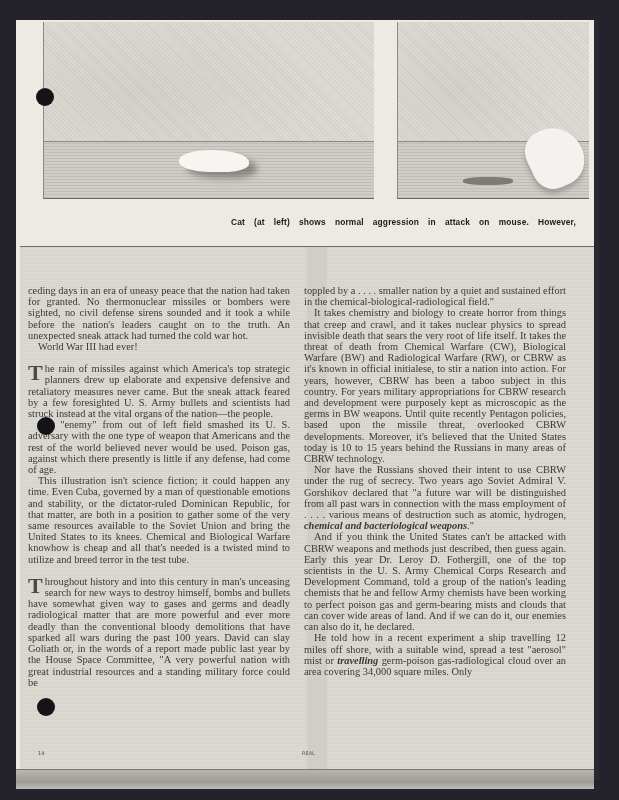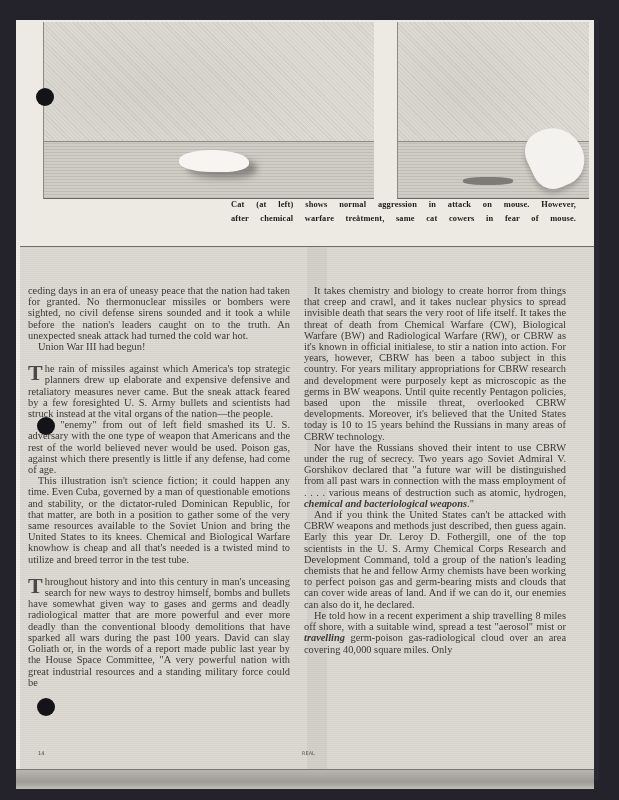--- a/index.html
+++ b/index.html
@@ -78,23 +78,23 @@
       left: 65px;
       top: 155px;
       width: 50px;
       height: 8px;
       background: #7d7b76;
       border-radius: 40%;
     }
     .caption {
       position: absolute;
       left: 215px;
-      top: 178px;
+      top: 196px;
       width: 345px;
-      font-family: Liberation Serif, serif;
+      font-family: Liberation Sans, sans-serif;
       font-weight: bold;
       font-size: 8.4px;
       line-height: 13.5px;
       color: #1d1c1a;
       text-align: justify;
       letter-spacing: 0.15px;
     }
     .caption span { display: block; text-align: justify; text-align-last: justify; }
     .text-area {
       position: absolute;
@@ -190,40 +190,40 @@
   </div>
 
   <div class="photo photo-right" title="Cat cowering in fear of mouse">
     <div class="floor"></div>
     <div class="cat-shape"></div>
     <div class="mouse-shape-right"></div>
   </div>
 
   <div class="caption">
     <span>Cat (at left) shows normal aggression in attack on mouse. However,</span>
-    <span>after chemical warfare treåtment, same cat cowers in fear of mouse.</span>
   </div>
 
   <div class="text-area">
     <div class="column-gutter"></div>
 
     <div class="column col-left">
       <p class="no-indent">ceding days in an era of uneasy peace that the nation had taken for granted. No thermonuclear missiles or bombers were sighted, no civil defense sirens sounded and it took a while before the nation's leaders caught on to the truth. An unexpected sneak attack had turned the cold war hot.</p>
-      <p>Union War III had begun!</p>
+      <p>World War III had ever!</p>
       <p class="no-indent gap"><span class="dropcap">T</span><span>he rain of missiles against which America's top strategic planners drew up elaborate and expensive defensive and retaliatory measures never came. But the sneak attack feared by a few foresighted U. S. Army bullets and scientists had struck instead at the vital organs of the nation—the people.</span></p>
       <p>The "enemy" from out of left field smashed its U. S. adversary with the one type of weapon that Americans and the rest of the world believed never would be used. Poison gas, against which there presently is little if any defense, had come of age.</p>
       <p>This illustration isn't science fiction; it could happen any time. Even Cuba, governed by a man of questionable emotions and stability, or the dictator-ruled Dominican Republic, for that matter, are both in a position to gather some of the very same resources available to the Soviet Union and bring the United States to its knees. Chemical and Biological Warfare knowhow is cheap and all that's needed is a twisted mind to utilize and breed terror in the test tube.</p>
       <p class="no-indent gap"><span class="dropcap">T</span><span>hroughout history and into this century in man's unceasing search for new ways to destroy himself, bombs and bullets have somewhat given way to gases and germs and deadly radiological matter that are more powerful and ever more deadly than the conventional bloody demolitions that have sparked all wars during the past 100 years. David can slay Goliath or, in the words of a report made public last year by the House Space Committee, "A very powerful nation with great industrial resources and a standing military force could be</span></p>
     </div>
 
     <div class="column col-right">
+      <p class="no-indent">toppled by a . . . . smaller nation by a quiet and sustained effort in the chemical-biological-radiological field."</p>
       <p>It takes chemistry and biology to create horror from things that creep and crawl, and it takes nuclear physics to spread invisible death that sears the very root of life itself. It takes the threat of death from Chemical Warfare (CW), Biological Warfare (BW) and Radiological Warfare (RW), or CBRW as it's known in official initialese, to stir a nation into action. For years, however, CBRW has been a taboo subject in this country. For years military appropriations for CBRW research and development were purposely kept as microscopic as the germs in BW weapons. Until quite recently Pentagon policies, based upon the missile threat, overlooked CBRW developments. Moreover, it's believed that the United States today is 10 to 15 years behind the Russians in many areas of CBRW technology.</p>
       <p><span>Nor have the Russians shoved their intent to use CBRW under the rug of secrecy. Two years ago Soviet Admiral V. Gorshikov declared that "a future war will be distinguished from all past wars in connection with the mass employment of . . . . various means of destruction such as atomic, hydrogen, </span><em>chemical and bacteriological weapons</em><span>."</span></p>
       <p>And if you think the United States can't be attacked with CBRW weapons and methods just described, then guess again. Early this year Dr. Leroy D. Fothergill, one of the top scientists in the U. S. Army Chemical Corps Research and Development Command, told a group of the nation's leading chemists that he and fellow Army chemists have been working to perfect poison gas and germ-bearing mists and clouds that can cover wide areas of land. And if we can do it, our enemies can also do it, he declared.</p>
-      <p><span>He told how in a recent experiment a ship travelling 8 miles off shore, with a suitable wind, spread a test "aerosol" mist or </span><em>travelling</em><span> germ-poison gas-radiological cloud over an area covering 40,000 square miles. Only</span></p>
+      <p><span>He told how in a recent experiment a ship travelling 12 miles off shore, with a suitable wind, spread a test "aerosol" mist or </span><em>travelling</em><span> germ-poison gas-radiological cloud over an area covering 34,000 square miles. Only</span></p>
     </div>
   </div>
 
   <div class="punch-hole" style="left:20px; top:68px;"></div>
   <div class="punch-hole" style="left:21px; top:397px;"></div>
   <div class="punch-hole" style="left:21px; top:678px;"></div>
 
   <div class="footer-num">14</div>
   <div class="footer-mark">REAL</div>
   <div class="bottom-band"></div>

